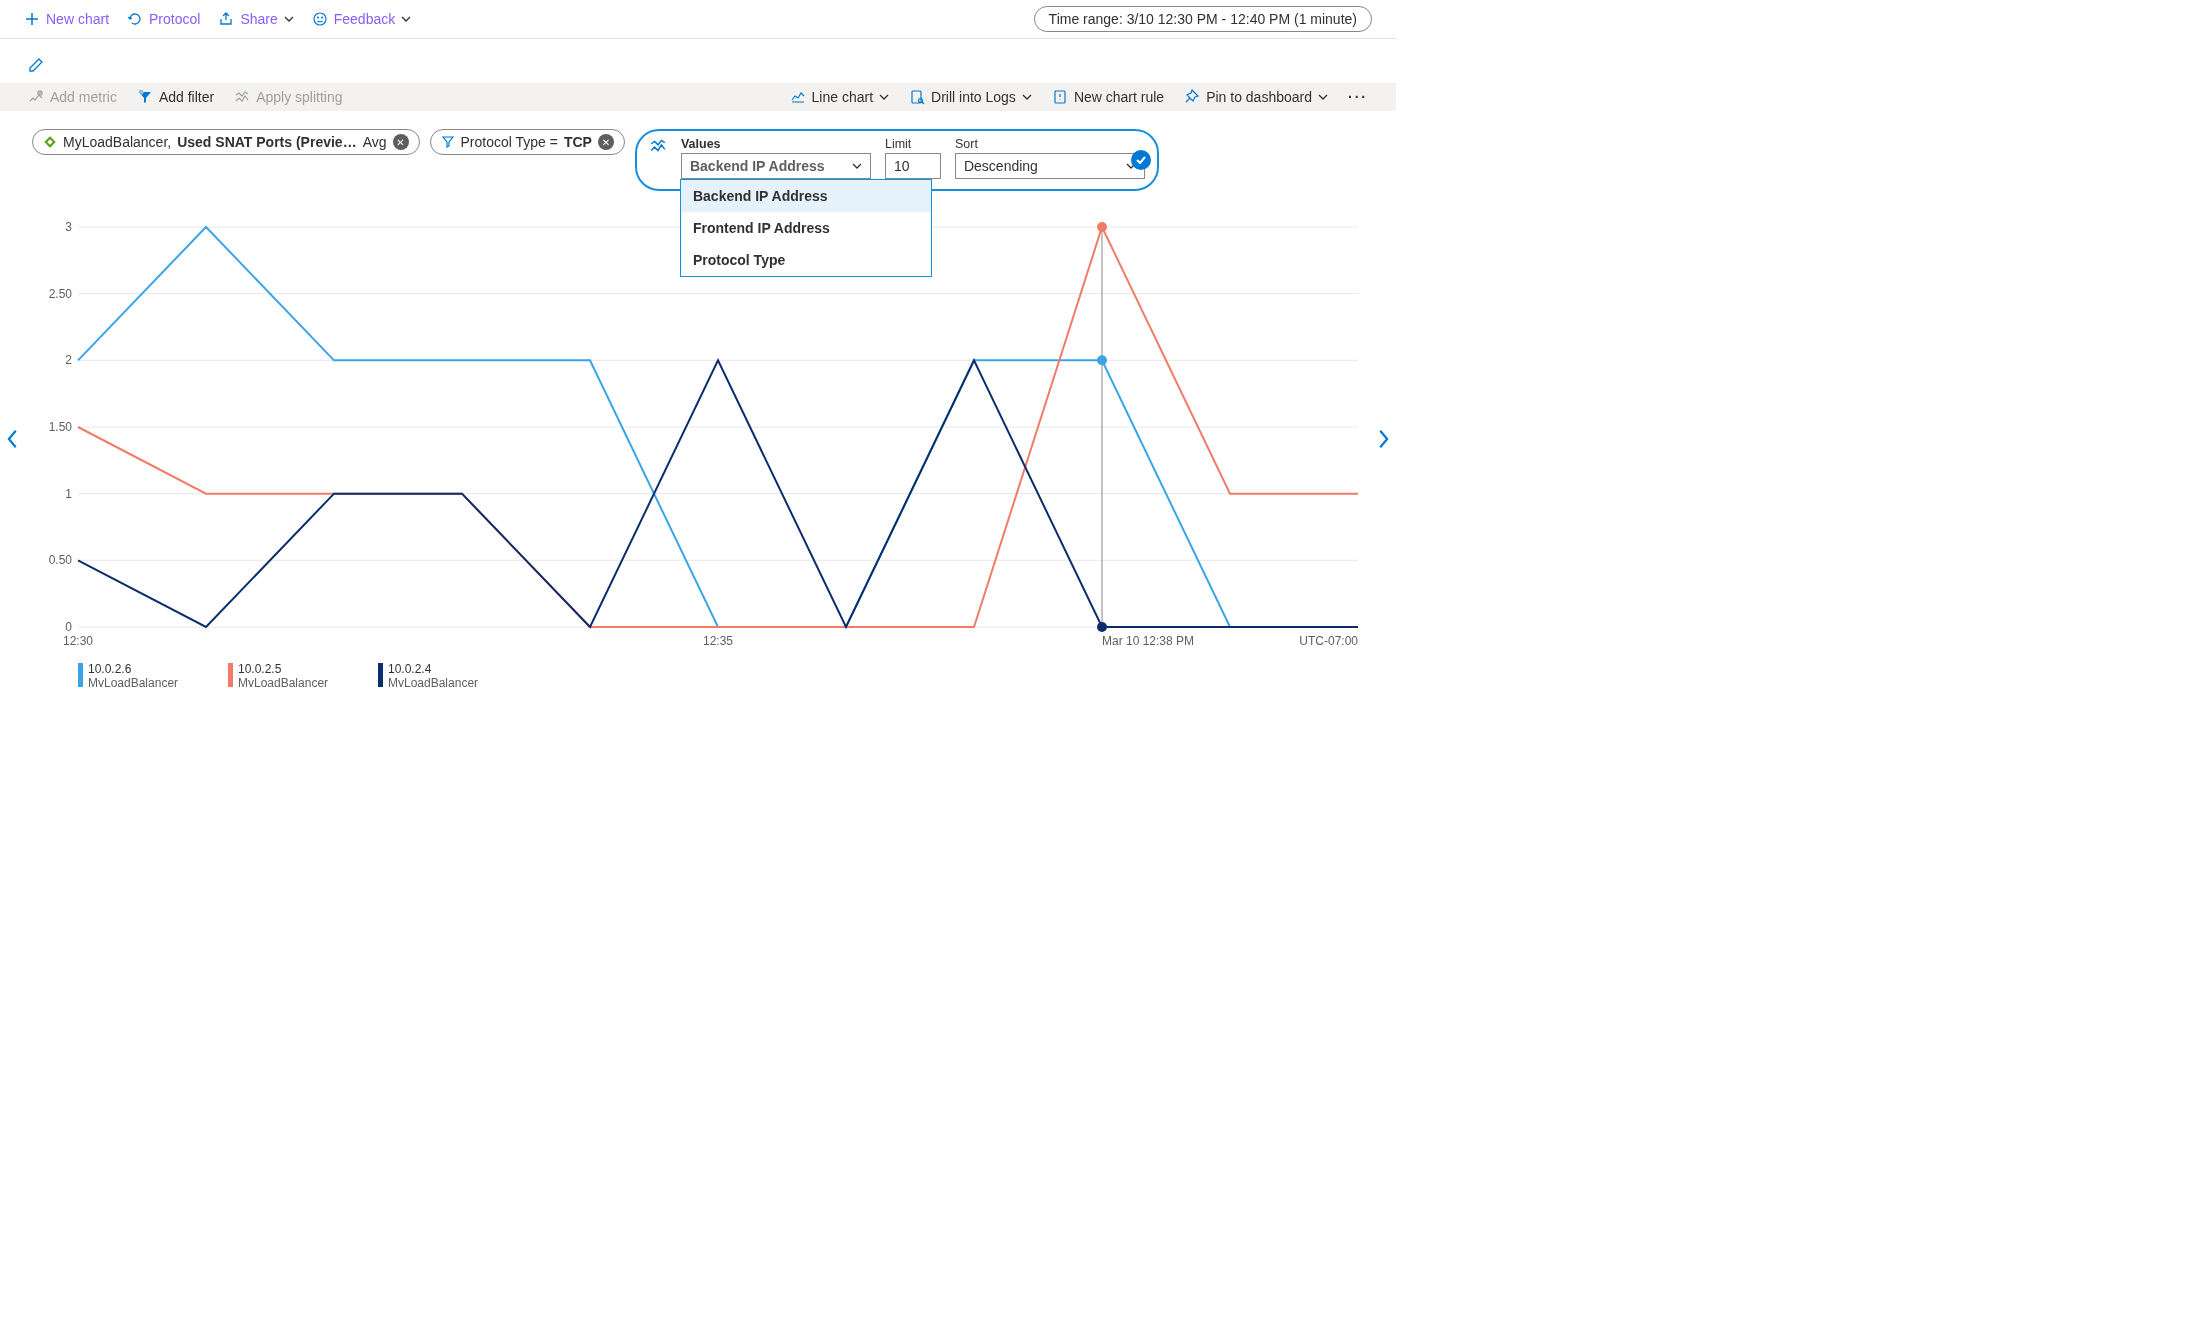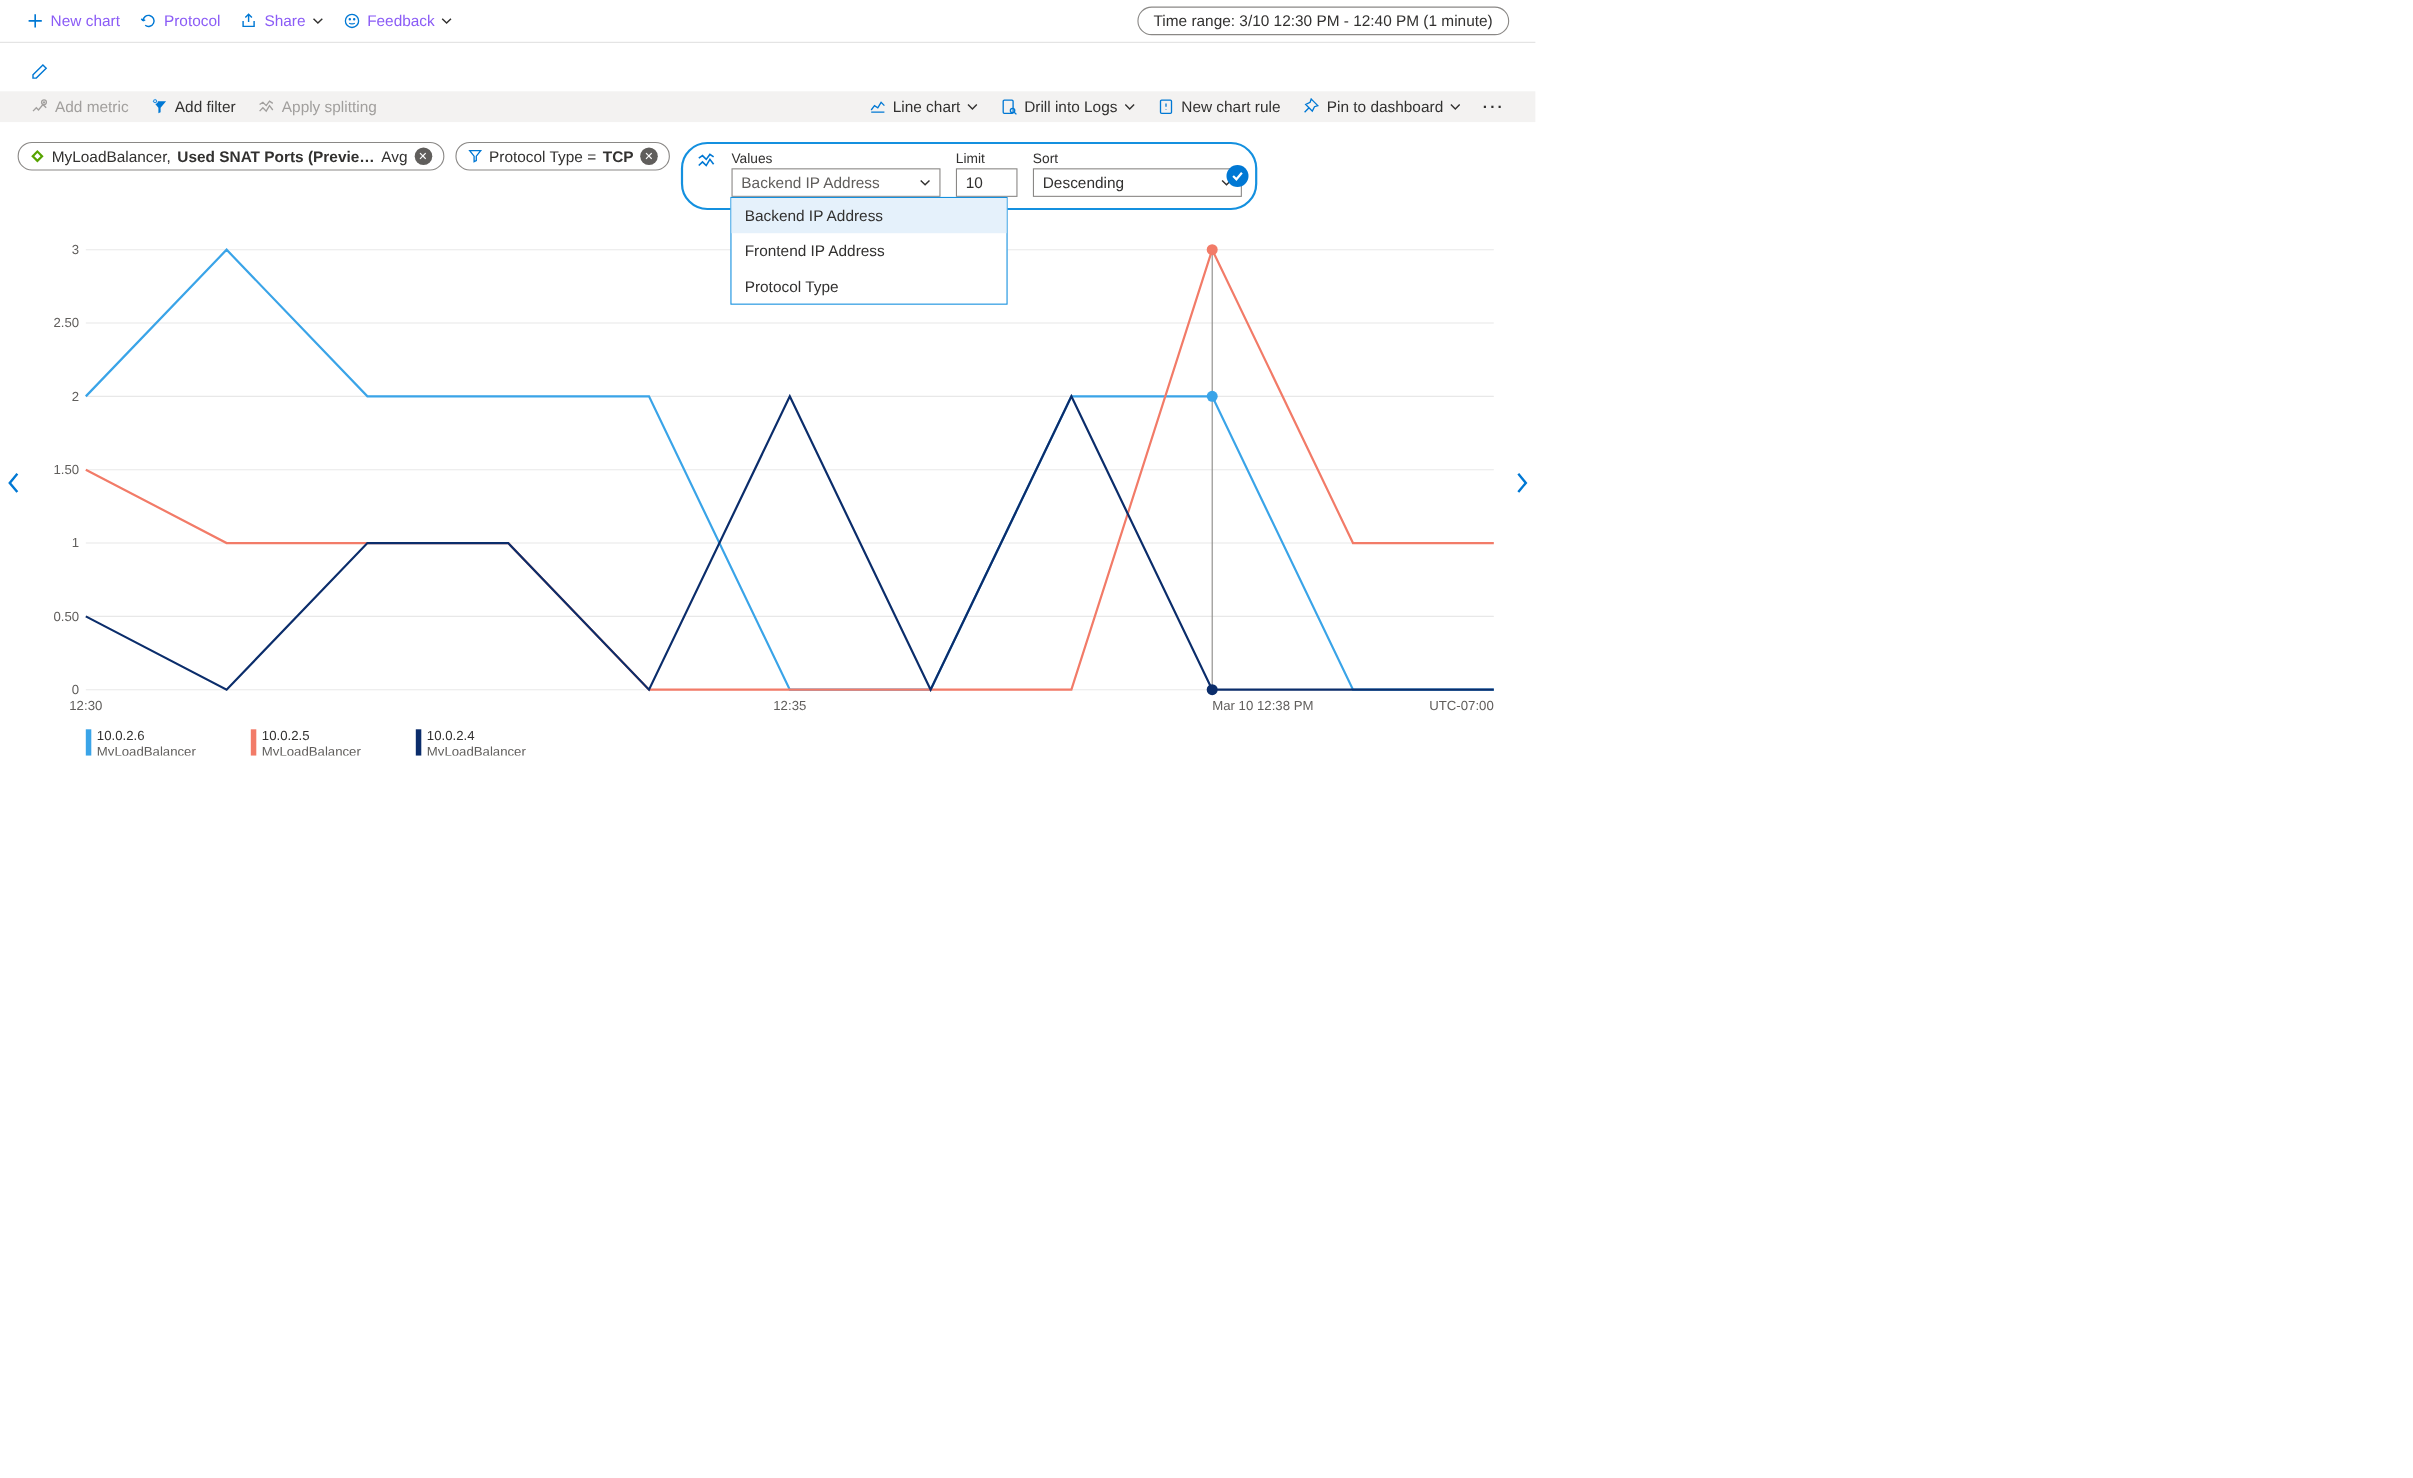--- a/index.html
+++ b/index.html
@@ -12,21 +12,21 @@
   .spacer { flex: 1; }
   .time-pill { border: 1px solid #8a8886; border-radius: 14px; padding: 4px 14px; font-size: 14px; cursor: pointer; }
   .title-row { padding: 18px 28px 10px; font-size: 16px; font-weight: 600; display: flex; align-items: center; gap: 8px; }
   .edit-icon { width: 16px; height: 16px; stroke: #0078d4; cursor: pointer; }
   .tool-row { background: #f3f2f1; padding: 6px 28px; display: flex; align-items: center; gap: 20px; text-align: center; }
   .tool-item { display: inline-flex; align-items: center; gap: 6px; cursor: pointer; }
   .tool-item.disabled { color: #a19f9d; cursor: default; }
   .tool-item.link { color: #323130; }
   .tool-item svg { width: 16px; height: 16px; }
   .tool-item .chev { width: 10px; height: 10px; }
-  .pill-row { padding: 18px 16px 0; display: flex; align-items: flex-start; gap: 10px; position: relative; }
+  .pill-row { padding: 18px 32px 0; display: flex; align-items: flex-start; gap: 10px; position: relative; }
   .pill { border: 1px solid #8a8886; border-radius: 14px; padding: 4px 10px; display: inline-flex; align-items: center; gap: 6px; background: #fff; }
   .pill .close { width: 16px; height: 16px; border-radius: 50%; background: #605e5c; color: #fff; display: inline-flex; align-items: center; justify-content: center; font-size: 10px; cursor: pointer; }
   .pill .diamond { width: 14px; height: 14px; }
   .split-chip { border: 2px solid #1490df; border-radius: 24px; padding: 6px 12px 10px 12px; display: flex; gap: 14px; align-items: flex-start; position: relative; }
   .split-chip .cc { display:flex; align-items:center; justify-content:center; width:18px; height:18px; }
   .apply-badge { position:absolute; right:6px; top:50%; transform:translateY(-50%); width:20px; height:20px; background:#0078d4; border-radius:50%; display:flex; align-items:center; justify-content:center; }
   .fld { display:flex; flex-direction:column; gap:2px; }
   .fld label { font-size:12.5px; color:#323130; }
   .fld .sel { border:1px solid #8a8886; padding:4px 8px; display:flex; align-items:center; justify-content:space-between; min-width:120px; cursor:pointer; background:#fff; }
   .fld .sel.small { min-width:56px; width:56px; }
@@ -169,21 +169,21 @@
     <b>TCP</b>
     <span class="close">✕</span>
   </span>
 
   <div class="split-chip">
     <span class="cc">
       <svg width="18" height="18" viewBox="0 0 16 16" fill="none" stroke="#0078d4" stroke-width="1.3">
           <path d="M2 12l3-3 3 3 3-5 3 4M2 6l3-2 3 3 3-4 3 2"></path>
         </svg>
     </span>
-    <div class="fld" style="position:relative;">
+    <div class="fld" style="position:relative;font-weight:bold;">
       <label>Values</label>
       <div class="sel" style="min-width:190px;">
         <span style="color:#605e5c;">Backend IP Address</span>
         <svg class="chev" viewBox="0 0 10 10" fill="none" stroke="#323130" stroke-width="1.3">
             <path d="M1 3l4 4 4-4"></path>
           </svg>
       </div>
       <div class="dropdown">
         <div class="opt selected">Backend IP Address</div>
         <div class="opt">Frontend IP Address</div>

